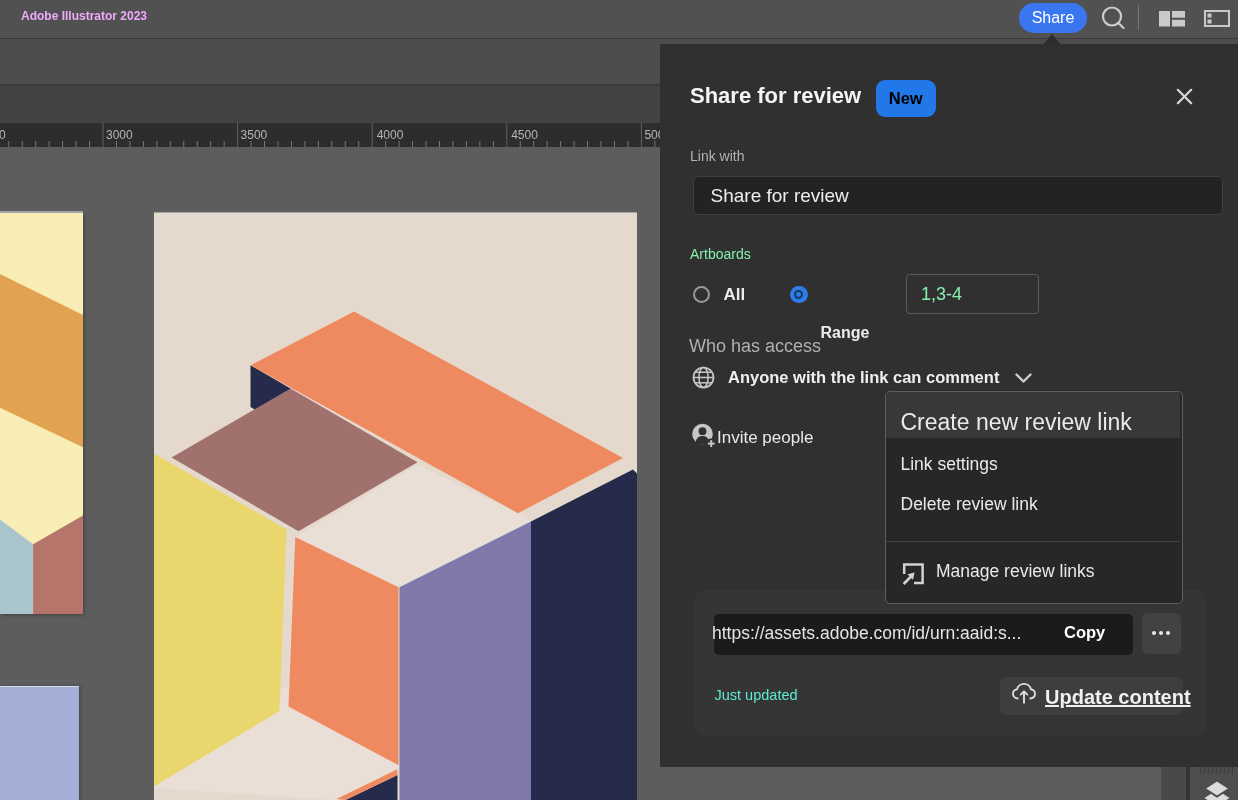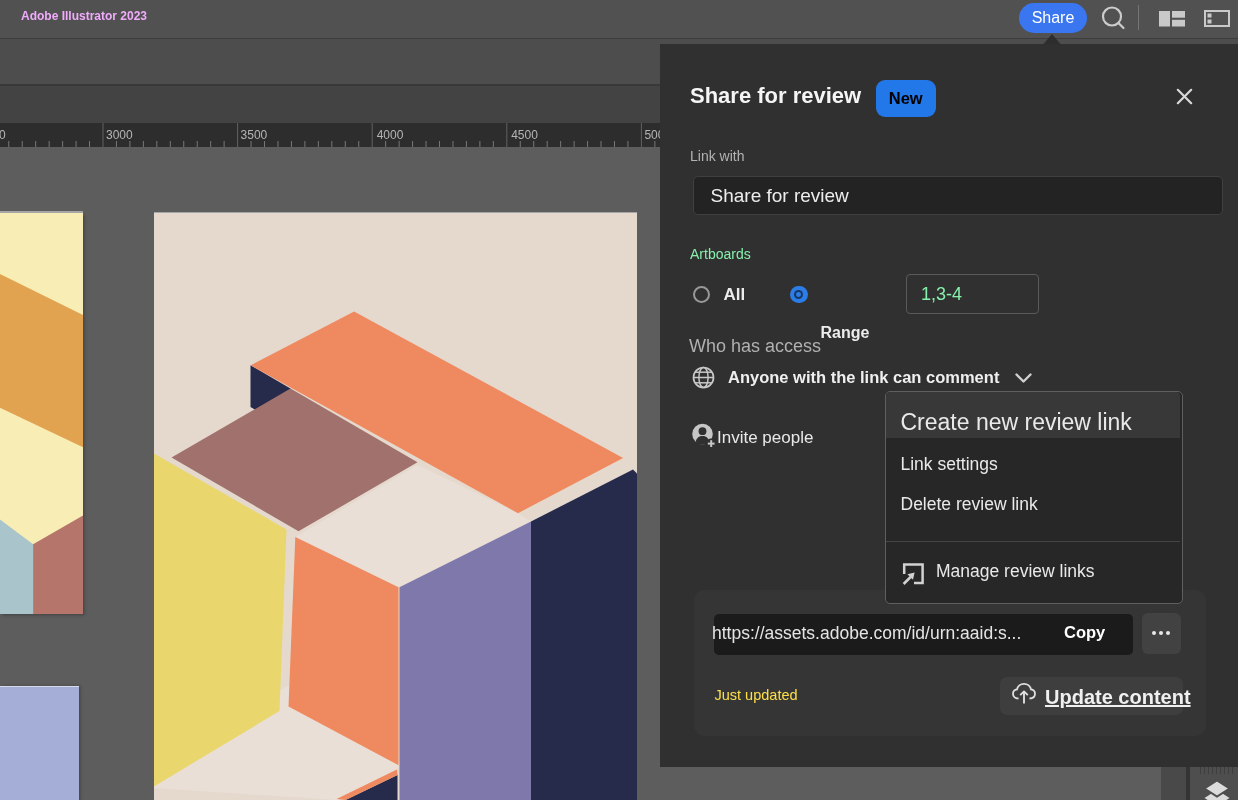--- a/index.html
+++ b/index.html
@@ -175,21 +175,21 @@
     <line x1="16.8" y1="21.6" x2="23.6" y2="21.6" stroke="#c6c6c6" stroke-width="2"></line>
   </svg>
   <div class="abs" style="left:717px;top:427.5px;font-size:17px;color:#e8e8e8;">Invite people</div>
 
   <div class="abs" style="left:693.5px;top:590px;width:512.5px;height:145.5px;background:#353535;border-radius:10px;"></div>
   <div class="abs" style="left:714px;top:613.5px;width:419px;height:41.5px;background:#1b1b1b;border-radius:5px;"></div>
   <div class="abs" style="left:712px;top:623px;font-size:17.5px;color:#e5e5e5;">https://assets.adobe.com/id/urn:aaid:s...</div>
   <div class="abs" style="left:1064px;top:622.5px;font-size:16.5px;font-weight:bold;color:#fff;">Copy</div>
   <div class="abs" style="left:1142px;top:612.5px;width:39px;height:41.5px;background:#424242;border-radius:6px;"></div>
   <div class="abs" style="left:1152px;top:630.5px;width:4px;height:4px;border-radius:50%;background:#e8e8e8;box-shadow:7px 0 0 #e8e8e8, 14px 0 0 #e8e8e8;"></div>
-  <div class="abs" style="left:714.5px;top:686.5px;font-size:14.5px;color:#fde047;">Just updated</div>
+  <div class="abs" style="left:714.5px;top:686.5px;font-size:14.5px;color:#5eead4;">Just updated</div>
   <div class="abs" style="left:1000px;top:676.5px;width:182.5px;height:38.5px;background:#3e3e3e;border-radius:7px;"></div>
   <svg class="abs" style="left:1011px;top:681px;" width="26" height="27" viewBox="0 0 26 27">
     <path d="M7.5,17.5 C4,17.5 2,15.4 2,12.8 C2,10.4 3.7,8.7 6,8.4 C6.6,5.2 9.4,2.8 13,2.8 C16.6,2.8 19.4,5.2 20,8.4 C22.3,8.7 24,10.4 24,12.8 C24,15.4 22,17.5 18.5,17.5" fill="none" stroke="#e0e0e0" stroke-width="1.8"></path>
     <line x1="13" y1="10.5" x2="13" y2="22.5" stroke="#e0e0e0" stroke-width="1.9"></line>
     <polyline points="9.2,14.2 13,10.4 16.8,14.2" fill="none" stroke="#e0e0e0" stroke-width="1.9" stroke-linejoin="round"></polyline>
   </svg>
   <div class="abs" style="left:1045px;top:685.5px;font-size:20px;font-weight:bold;color:#f0f0f0;text-decoration:underline;">Update content</div>
 
   <div class="abs" style="left:884.5px;top:391px;width:296px;height:210.5px;background:#272727;border:1px solid #5f5f5f;border-radius:5px;"></div>
   <div class="abs" style="left:885.5px;top:392px;width:294px;height:45.5px;background:#383838;border-radius:4px 4px 0 0;"></div>

